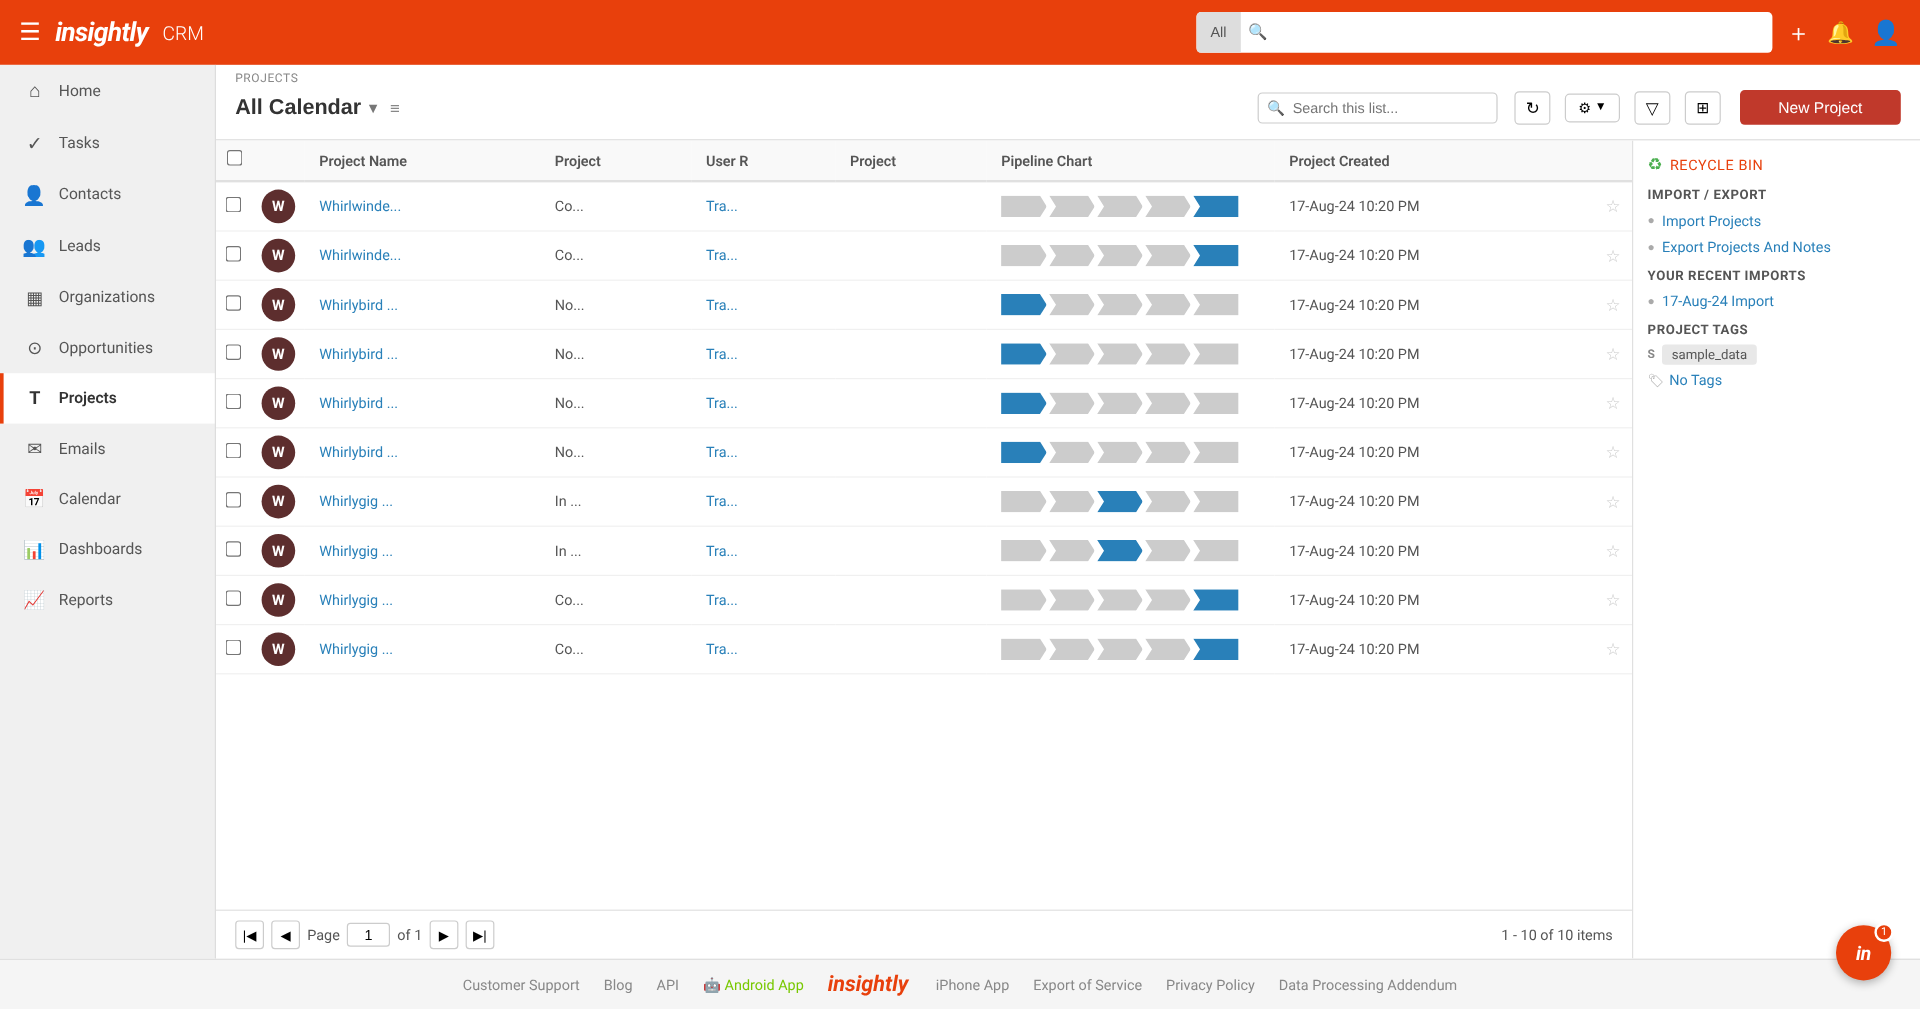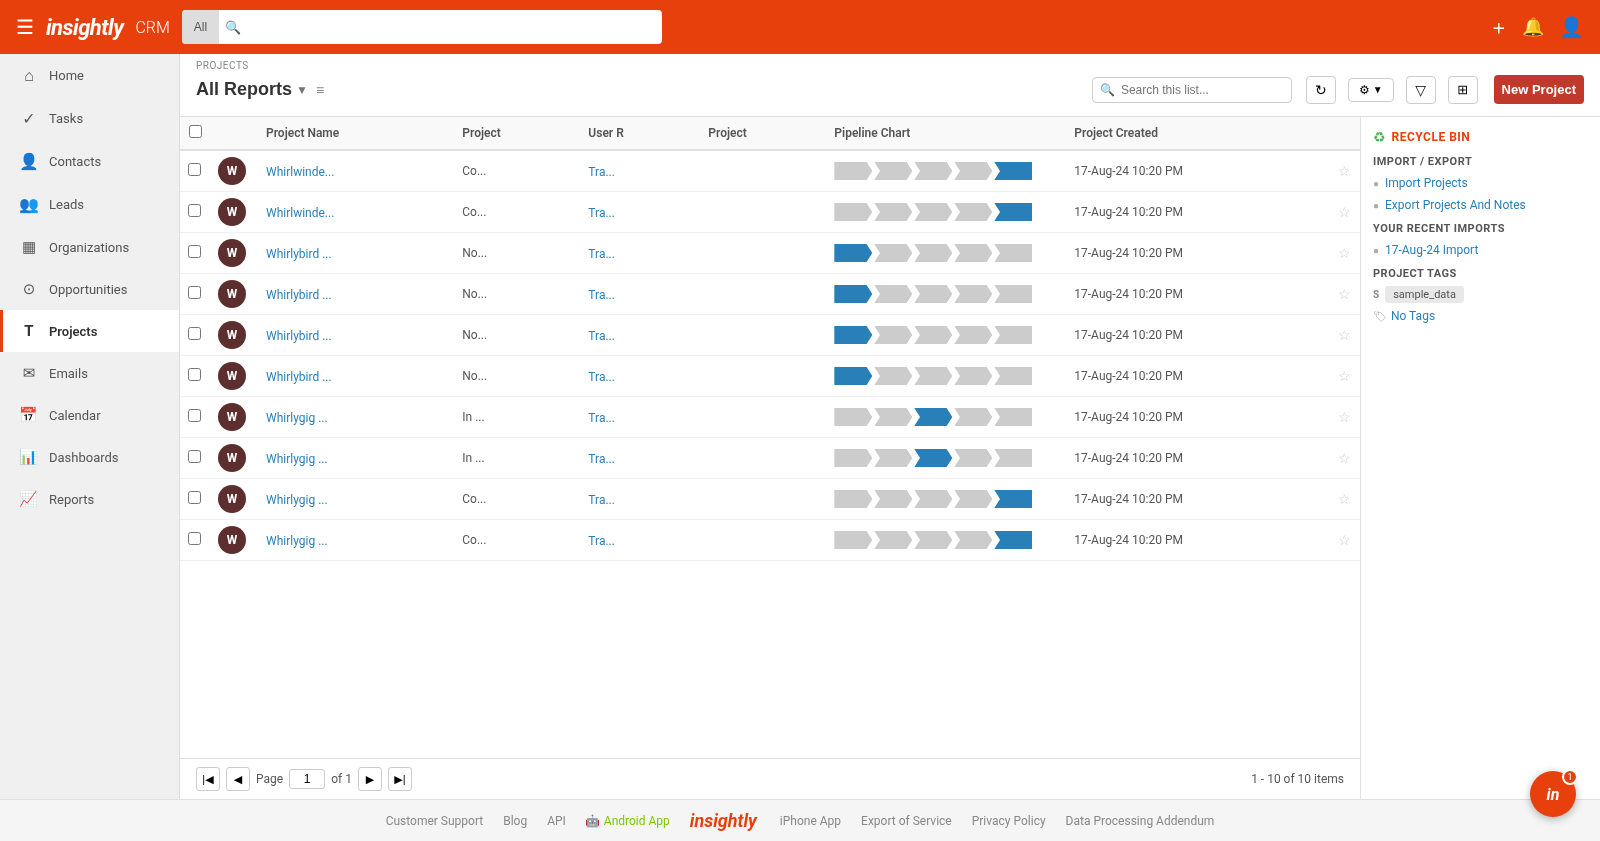--- a/index.html
+++ b/index.html
@@ -5,21 +5,21 @@
     * { box-sizing: border-box; margin: 0; padding: 0; }
     body { font-family: -apple-system, BlinkMacSystemFont, 'Segoe UI', Roboto, sans-serif; font-size: 13px; background: #f5f5f5; color: #333; height: 841px; width: 1600px; overflow: hidden; display: flex; flex-direction: column; }
   </style>
 </head>
 <body>
 
 <div style="background:#e8400c;height:54px;display:flex;align-items:center;padding:0 16px;gap:12px;flex-shrink:0;">
   <button style="background:none;border:none;color:white;font-size:20px;cursor:pointer;line-height:1;">☰</button>
   <span style="color:white;font-style:italic;font-size:22px;font-weight:bold;letter-spacing:-0.5px;">insightly</span>
   <span style="color:white;font-size:16px;font-weight:300;">CRM</span>
-  <div style="flex:1;display:flex;justify-content:flex-start;">
+  <div style="flex:1;display:flex;justify-content:flex-end;">
     <div style="display:flex;align-items:center;background:white;border-radius:4px;overflow:hidden;width:480px;height:34px;">
       <button style="background:#ddd;border:none;padding:0 12px;height:100%;font-size:12px;cursor:pointer;color:#555;">All</button>
       <span style="padding:0 6px;color:#aaa;font-size:13px;">🔍</span>
     </div>
   </div>
   <div style="display:flex;gap:14px;align-items:center;">
     <button style="background:none;border:none;color:white;font-size:20px;cursor:pointer;">＋</button>
     <button style="background:none;border:none;color:white;font-size:18px;cursor:pointer;">🔔</button>
     <button style="background:none;border:none;color:white;font-size:20px;cursor:pointer;">👤</button>
   </div>
@@ -73,34 +73,34 @@
       <span>Reports</span>
     </div>
   </div>
 
   <div style="flex:1;overflow:hidden;display:flex;flex-direction:column;">
 
     <div style="background:white;padding:6px 16px;border-bottom:1px solid #ddd;flex-shrink:0;">
       <div style="font-size:10px;color:#888;text-transform:uppercase;letter-spacing:0.5px;">PROJECTS</div>
       <div style="display:flex;align-items:center;gap:8px;margin-top:4px;margin-bottom:6px;">
         <button style="font-size:18px;font-weight:600;color:#333;background:none;border:none;cursor:pointer;display:flex;align-items:center;gap:4px;">
-          <span>All Reports</span>
+          <span>All Calendar</span>
           <span style="font-size:12px;color:#777;">▼</span>
         </button>
         <button style="background:none;border:none;cursor:pointer;color:#888;font-size:14px;">≡</button>
         <div style="flex:1;"></div>
         <div style="position:relative;display:flex;align-items:center;">
           <span style="position:absolute;left:8px;color:#aaa;font-size:12px;">🔍</span>
           <input type="text" style="border: 1px solid rgb(204, 204, 204); border-radius: 4px; padding: 5px 10px 5px 28px; font-size: 12px; outline: none; width: 200px;" placeholder="Search this list...">
         </div>
         <button style="background:#fff;border:1px solid #ccc;border-radius:4px;width:30px;height:28px;font-size:14px;cursor:pointer;margin-left:6px;">↻</button>
         <button style="background:#fff;border:1px solid #ccc;border-radius:4px;padding:4px 10px;font-size:12px;cursor:pointer;margin-left:4px;display:flex;align-items:center;gap:3px;">⚙ <span style="font-size:10px;">▼</span></button>
         <button style="background:#fff;border:1px solid #ccc;border-radius:4px;width:30px;height:28px;font-size:14px;cursor:pointer;margin-left:4px;">▽</button>
         <button style="background:#fff;border:1px solid #ccc;border-radius:4px;width:30px;height:28px;font-size:13px;cursor:pointer;margin-left:4px;">⊞</button>
-        <button style="background:#c0392b;color:white;border:none;border-radius:4px;padding:7px 8px;font-size:13px;cursor:pointer;font-weight:700;margin-left:8px;">New Project</button>
+        <button style="background:#c0392b;color:white;border:none;border-radius:4px;padding:7px 32px;font-size:13px;cursor:pointer;font-weight:400;margin-left:8px;">New Project</button>
       </div>
     </div>
 
     <div style="display:flex;flex:1;overflow:hidden;">
 
       <div style="flex:1;overflow-y:auto;background:white;display:flex;flex-direction:column;">
         <table style="width:100%;border-collapse:collapse;">
           <thead>
             <tr>
               <th style="width:30px;padding:8px 8px;background:#f9f9f9;border-bottom:2px solid #e0e0e0;">
@@ -419,21 +419,21 @@
           <button style="background:#fff;border:1px solid #ccc;border-radius:3px;width:24px;height:24px;cursor:pointer;font-size:11px;">▶</button>
           <button style="background:#fff;border:1px solid #ccc;border-radius:3px;width:24px;height:24px;cursor:pointer;font-size:11px;">▶|</button>
           <div style="flex:1;"></div>
           <span style="font-size:12px;color:#555;">1 - 10 of 10 items</span>
         </div>
       </div>
 
       <div style="width:240px;background:white;border-left:1px solid #e0e0e0;padding:12px;overflow-y:auto;flex-shrink:0;">
         <div style="display:flex;align-items:center;gap:6px;margin-bottom:10px;cursor:pointer;">
           <span style="color:#4caf50;font-size:14px;">♻</span>
-          <span style="font-size:12px;font-weight:700;color:#e8400c;text-transform:uppercase;letter-spacing:0.5px;">RECYCLE BIN</span>
+          <span style="font-size:12px;font-weight:400;color:#e8400c;text-transform:uppercase;letter-spacing:0.5px;">RECYCLE BIN</span>
         </div>
 
         <div style="font-size:11px;font-weight:700;color:#555;text-transform:uppercase;letter-spacing:0.5px;margin:8px 0 6px;">IMPORT / EXPORT</div>
 
         <div style="display:flex;align-items:center;gap:6px;padding:2px 0;cursor:pointer;margin-bottom:4px;">
           <span style="color:#aaa;font-size:10px;">●</span>
           <span style="color:#2980b9;font-size:12px;">Import Projects</span>
         </div>
         <div style="display:flex;align-items:center;gap:6px;padding:2px 0;cursor:pointer;margin-bottom:8px;">
           <span style="color:#aaa;font-size:10px;">●</span>

